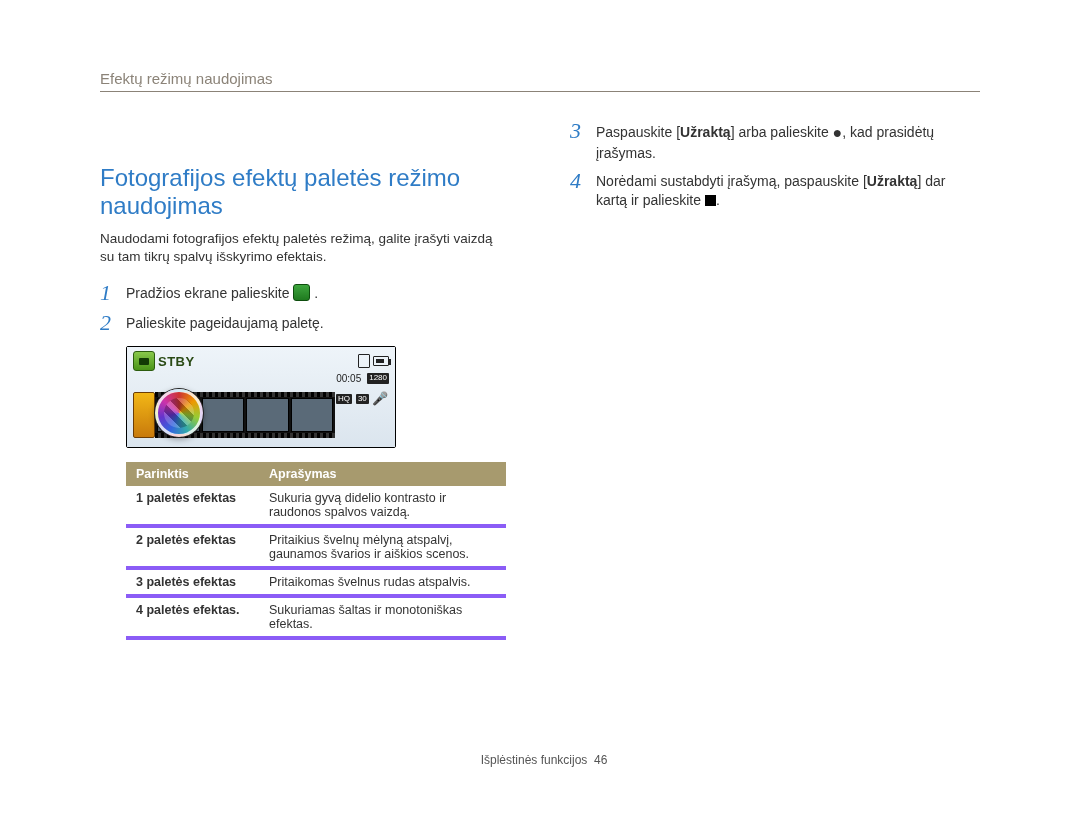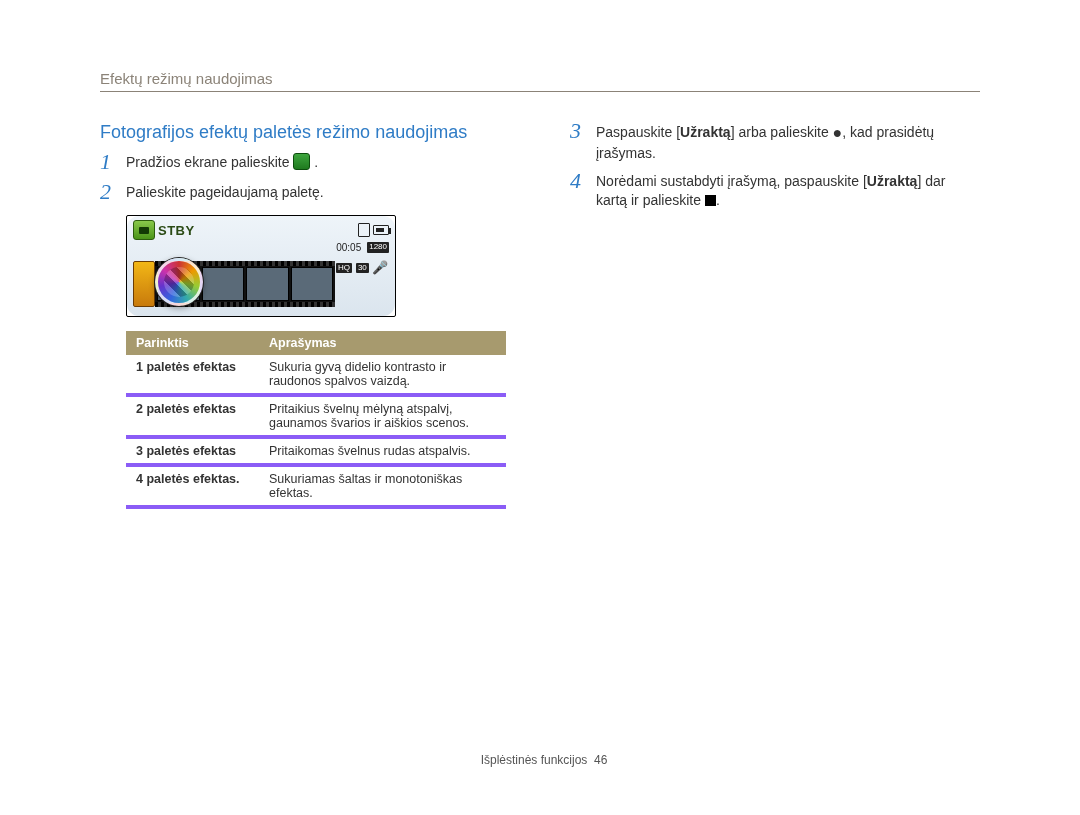--- a/index.html
+++ b/index.html
@@ -21,23 +21,24 @@
   }
   .columns {
     display: flex;
     gap: 60px;
   }
   .col {
     flex: 1;
   }
   .section-title {
     color: #2f7cc6;
-    font-size: 18px;
+    font-size: 24px;
     font-weight: 400;
     margin-bottom: 10px;
+    margin-top: 42px;
   }
   .intro {
     font-size: 13.5px;
     line-height: 1.35;
     margin-bottom: 18px;
   }
   .step {
     display: flex;
     align-items: flex-start;
     margin-bottom: 10px;
@@ -75,21 +76,20 @@
     width: 270px;
     border: 1.5px solid #000;
     border-radius: 2px;
     background: #fff;
   }
   .cam-top {
     background: linear-gradient(#eef4f9,#dbe5ee);
     height: 100px;
     position: relative;
     overflow: hidden;
-    border-radius: 12px;
   }
   .top-row {
     display:flex;
     justify-content: space-between;
     padding: 4px 6px 0 6px;
     font-size: 11px;
     color:#222;
   }
   .stby-badge {
     display:flex;
@@ -169,20 +169,21 @@
   }
 </style>
 </head>
 <body>
 
 <div class="header-line">Efektų režimų naudojimas</div>
 
 <div class="columns">
   <div class="col">
     <div class="section-title">Fotografijos efektų paletės režimo naudojimas</div>
+    <div class="intro">Naudodami fotografijos efektų paletės režimą, galite įrašyti vaizdą su tam tikrų spalvų išskyrimo efektais.</div>
 
     <div class="step">
       <div class="step-num">1</div>
       <div class="step-text">
         <span>Pradžios ekrane palieskite </span>
         <span class="inline-icon green"></span>
         <span>.</span>
       </div>
     </div>
 

